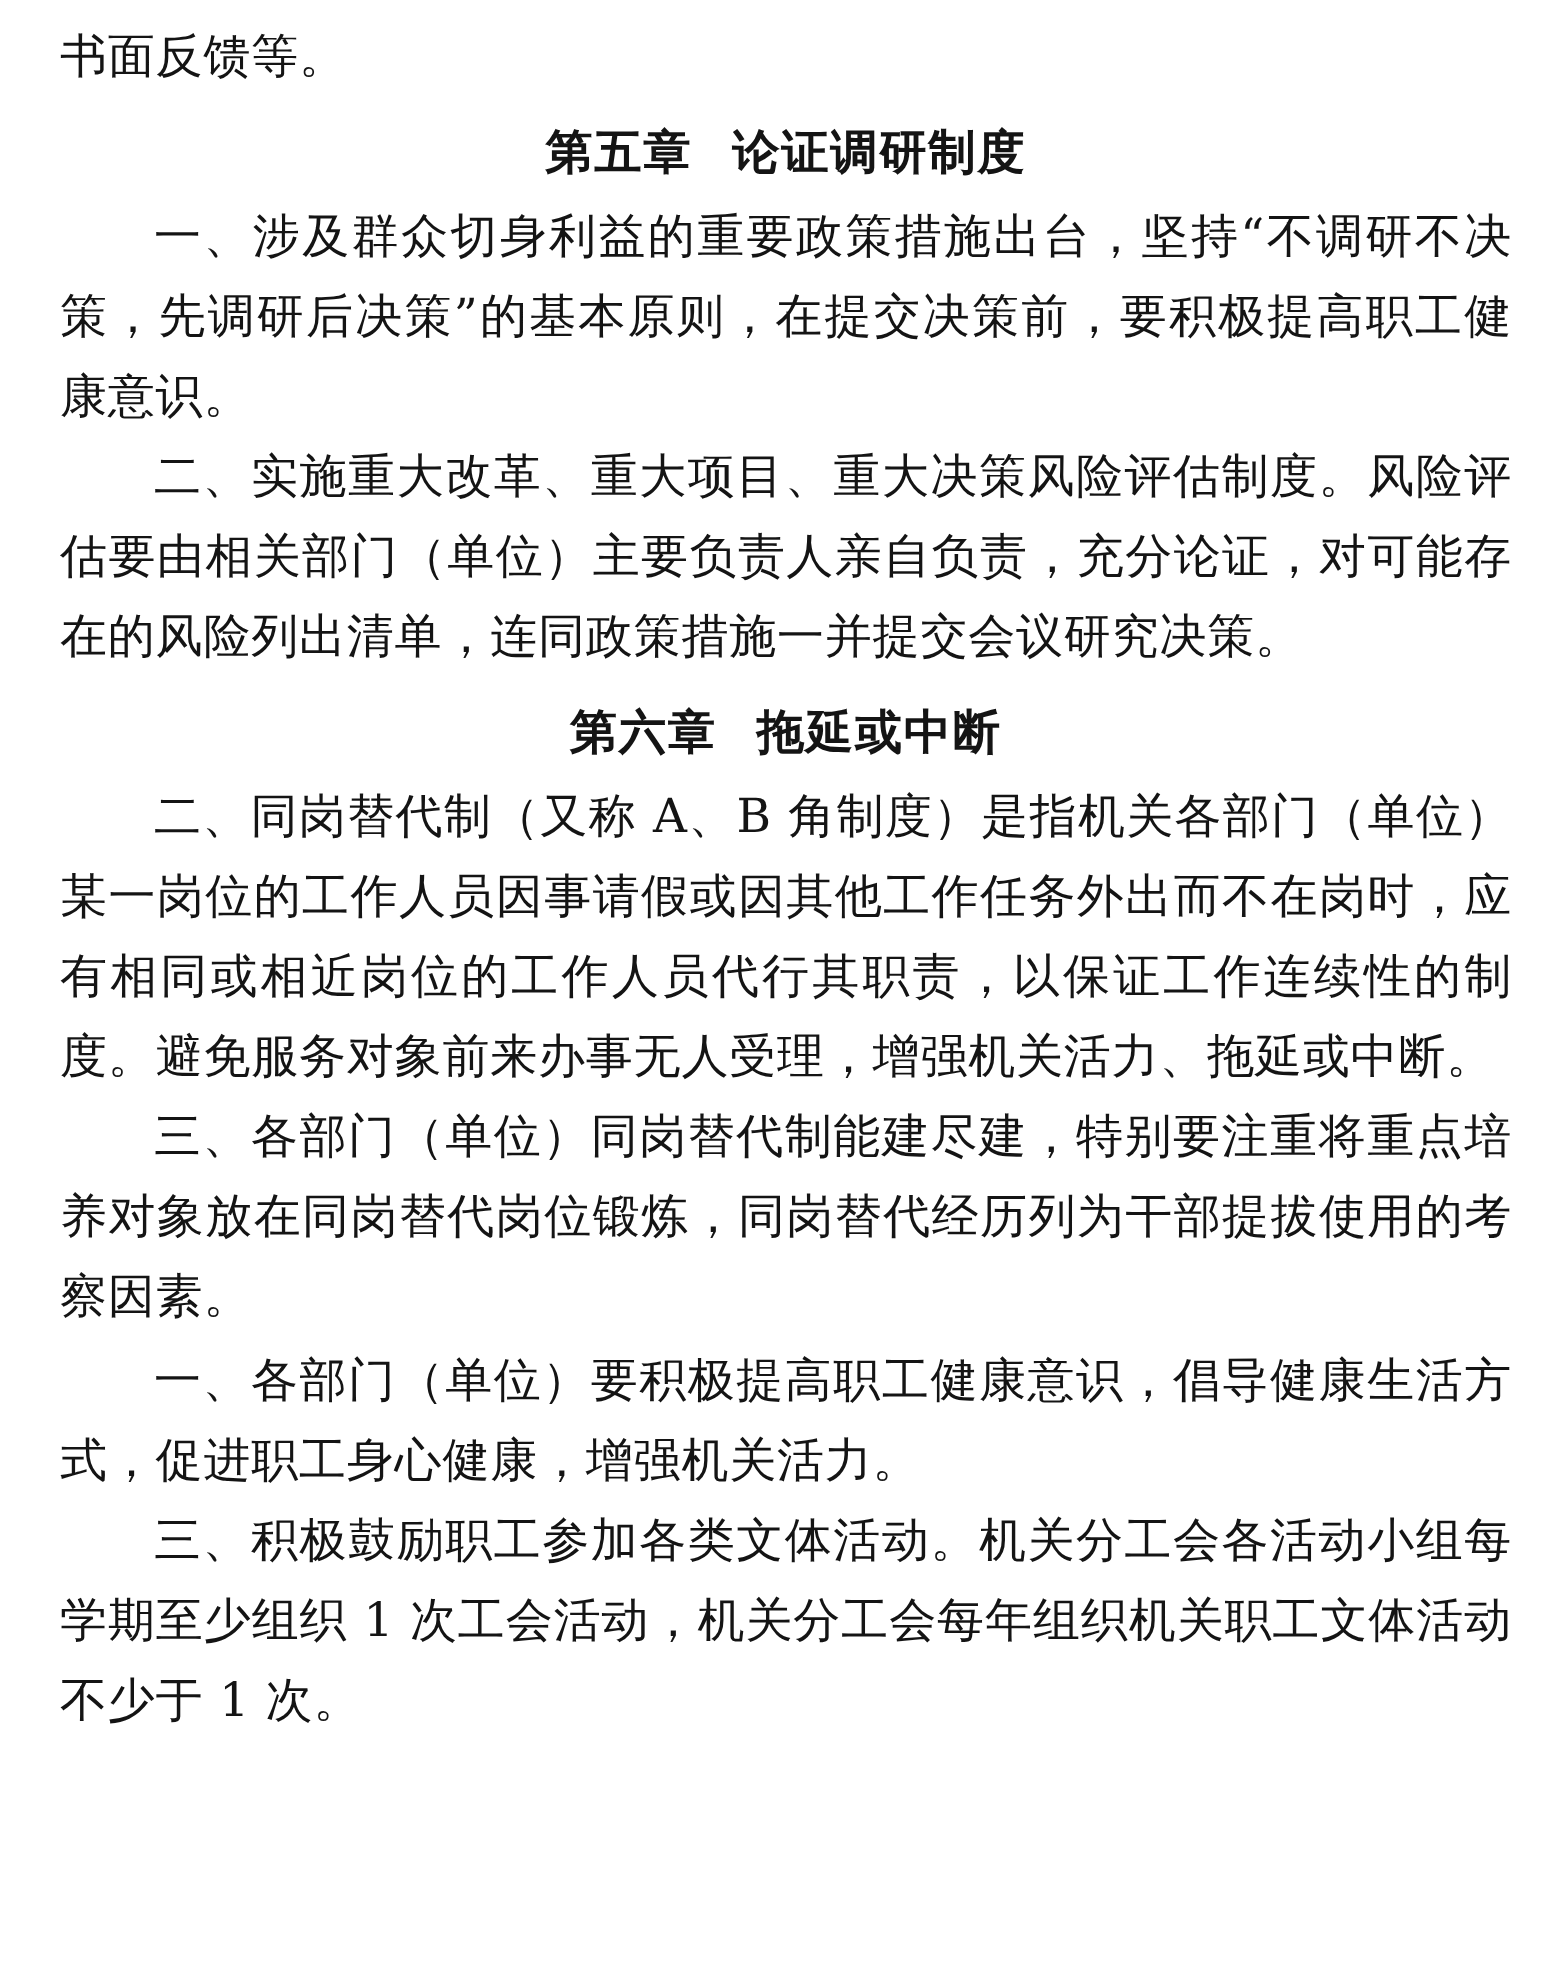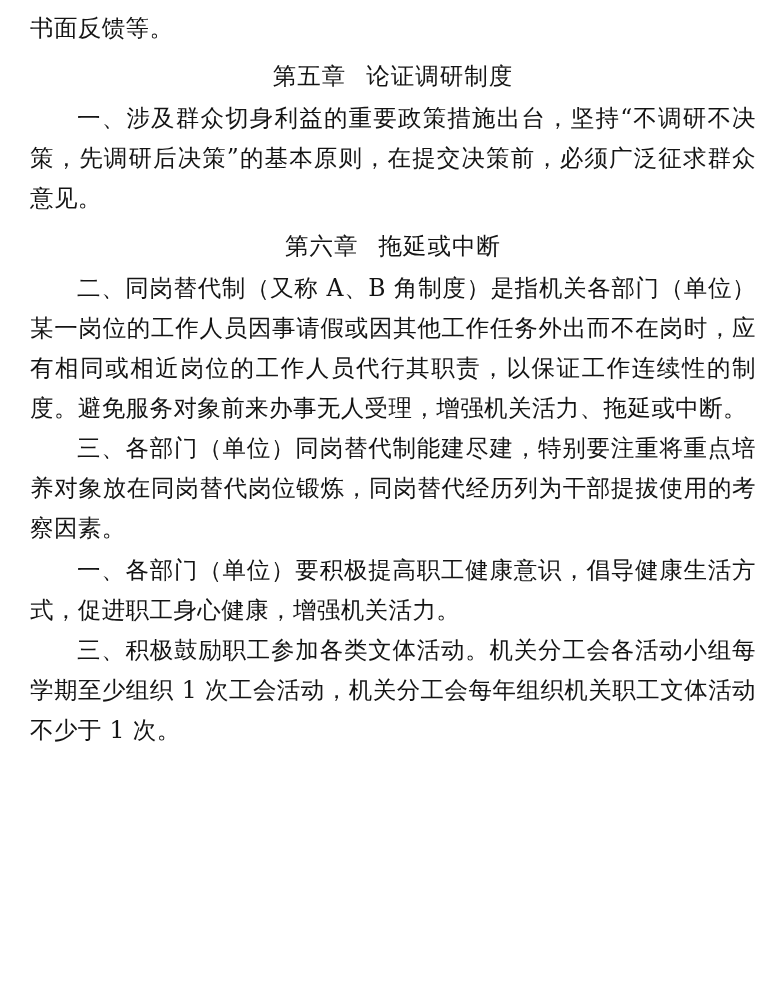--- a/index.html
+++ b/index.html
@@ -29,21 +29,21 @@
     margin: 0;
     letter-spacing: 0.4px;
     text-indent: 0;
   }
   .para.indent {
     text-indent: 47px;
   }
   .heading {
     font-size: 23.5px;
     line-height: 40px;
-    font-weight: normal;
+    font-weight: bold;
     text-align: center;
     margin: 6px 0 2px 0;
     letter-spacing: 1px;
   }
   .heading .gap {
     display: inline-block;
     width: 20px;
   }
   .spacer-xs { height: 2px; }
 </style>
@@ -51,22 +51,23 @@
 <body>
 
 <div class="page">
 
   <p class="para">书面反馈等。</p>
 
   <div class="spacer-xs"></div>
 
   <h2 class="heading"><span>第五章</span><span class="gap"></span><span>论证调研制度</span></h2>
 
-  <p class="para indent">一、涉及群众切身利益的重要政策措施出台，坚持“不调研不决策，先调研后决策”的基本原则，在提交决策前，必须广泛征求群众意见。</p>
+  <p class="para indent">一、涉及群众切身利益的重要政策措施出台，坚持“不调研不决策，先调研后决策”的基本原则，在提交决策前，要积极提高职工健康意识。</p>
 
+  <p class="para indent">二、实施重大改革、重大项目、重大决策风险评估制度。风险评估要由相关部门（单位）主要负责人亲自负责，充分论证，对可能存在的风险列出清单，连同政策措施一并提交会议研究决策。</p>
 
   <div class="spacer-xs"></div>
 
   <h2 class="heading"><span>第六章</span><span class="gap"></span><span>拖延或中断</span></h2>
 
 
   <p class="para indent">二、同岗替代制（又称 A、B 角制度）是指机关各部门（单位）某一岗位的工作人员因事请假或因其他工作任务外出而不在岗时，应有相同或相近岗位的工作人员代行其职责，以保证工作连续性的制度。避免服务对象前来办事无人受理，增强机关活力、拖延或中断。</p>
 
   <p class="para indent">三、各部门（单位）同岗替代制能建尽建，特别要注重将重点培养对象放在同岗替代岗位锻炼，同岗替代经历列为干部提拔使用的考察因素。</p>
 

